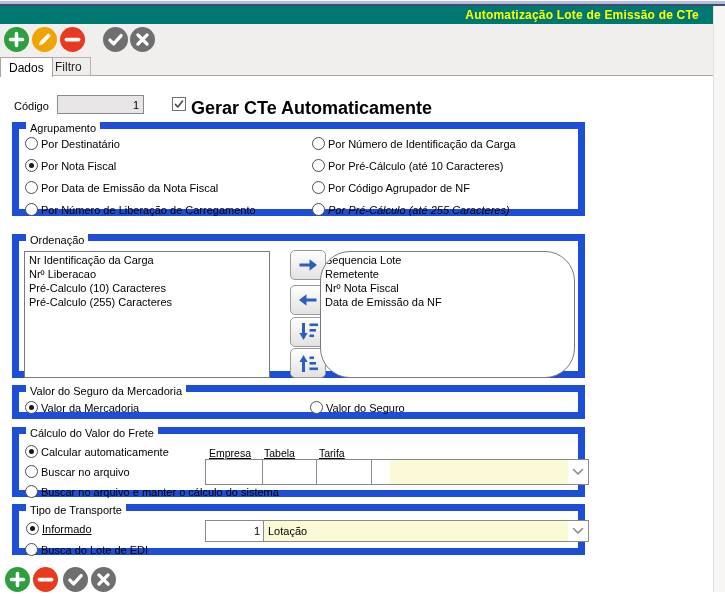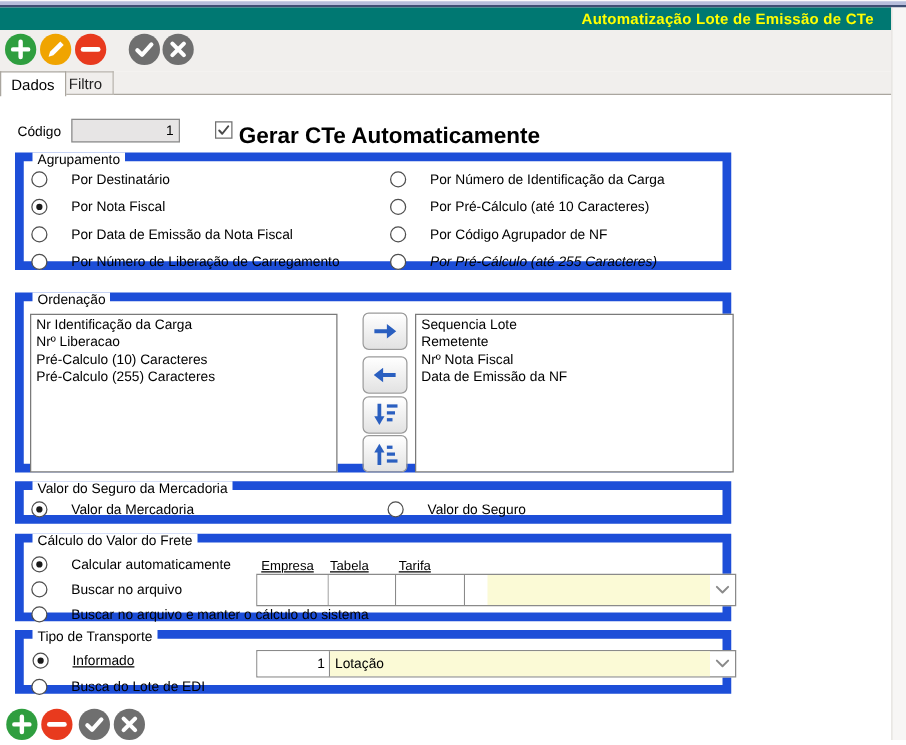--- a/index.html
+++ b/index.html
@@ -36,21 +36,21 @@
 
   .checkbox { position:absolute; width:14px; height:14px; background:#fff; border:1px solid #707070; display:flex; align-items:center; justify-content:center; cursor:pointer; }
   .checkbox svg { width:12px; height:12px; }
   .cb-label { position:absolute; font-weight:bold; font-size:18px; }
 
   
   .group { position:absolute; border:7px solid #1d4ed8; }
   .group > .gtitle { position:absolute; top:-7px; left:7px; background:#ffffff; padding:0 4px; font-size:11px; color:#000; white-space:nowrap; }
 
   
-  .radio-row { position:absolute; display:flex; align-items:center; gap:19px; cursor:pointer; white-space:nowrap; }
+  .radio-row { position:absolute; display:flex; align-items:center; gap:3px; cursor:pointer; white-space:nowrap; }
   .radio { width:13px; height:13px; border:1px solid #4e4e4e; border-radius:50%; background:#fff; flex:0 0 auto; position:relative; }
   .radio.sel::after { content:""; position:absolute; left:3px; top:3px; width:5px; height:5px; border-radius:50%; background:#1a1a1a; }
   .radio-row .rlabel { font-size:11px; }
 
   
   .listbox { position:absolute; background:#fff; border:1px solid #7a7a7a; overflow:hidden; padding:1px 0; }
   .listbox .li { font-size:11px; line-height:14px; padding:0 4px; white-space:nowrap; cursor:default; }
 
   .arrow-btn { position:absolute; width:36px; height:30px; border:1px solid #9a9a9a; border-radius:5px;
                background:linear-gradient(#ffffff,#e2e2e2); display:flex; align-items:center; justify-content:center; cursor:pointer; }
@@ -198,21 +198,21 @@
       <div class="arrow-btn" style="left:271px; top:107px;">
         <svg viewBox="0 0 24 22">
           <path d="M7.5 9v11" stroke="#2a5fc0" stroke-width="3" fill="none"></path>
           <path d="M3.4 10l4.1-7 4.1 7z" fill="#2a5fc0"></path>
           <rect x="13.5" y="4.5" width="4.5" height="2.6" fill="#2a5fc0"></rect>
           <rect x="13.5" y="10" width="6.5" height="2.6" fill="#2a5fc0"></rect>
           <rect x="13.5" y="15.5" width="8.5" height="2.6" fill="#2a5fc0"></rect>
         </svg>
       </div>
 
-      <div class="listbox" style="left:313px; top:10px; width:255px; height:127px;">
+      <div class="listbox" style="left:301px; top:10px; width:255px; height:127px;border-radius:30px;">
         <div class="li">Sequencia Lote</div>
         <div class="li">Remetente</div>
         <div class="li">Nrº Nota Fiscal</div>
         <div class="li">Data de Emissão da NF</div>
       </div>
     </div>
 
     <div class="group" style="left:12px; top:309px; width:573px; height:34px;">
       <span class="gtitle">Valor do Seguro da Mercadoria</span>
       <div class="radio-row" style="left:6px; top:9px;">

